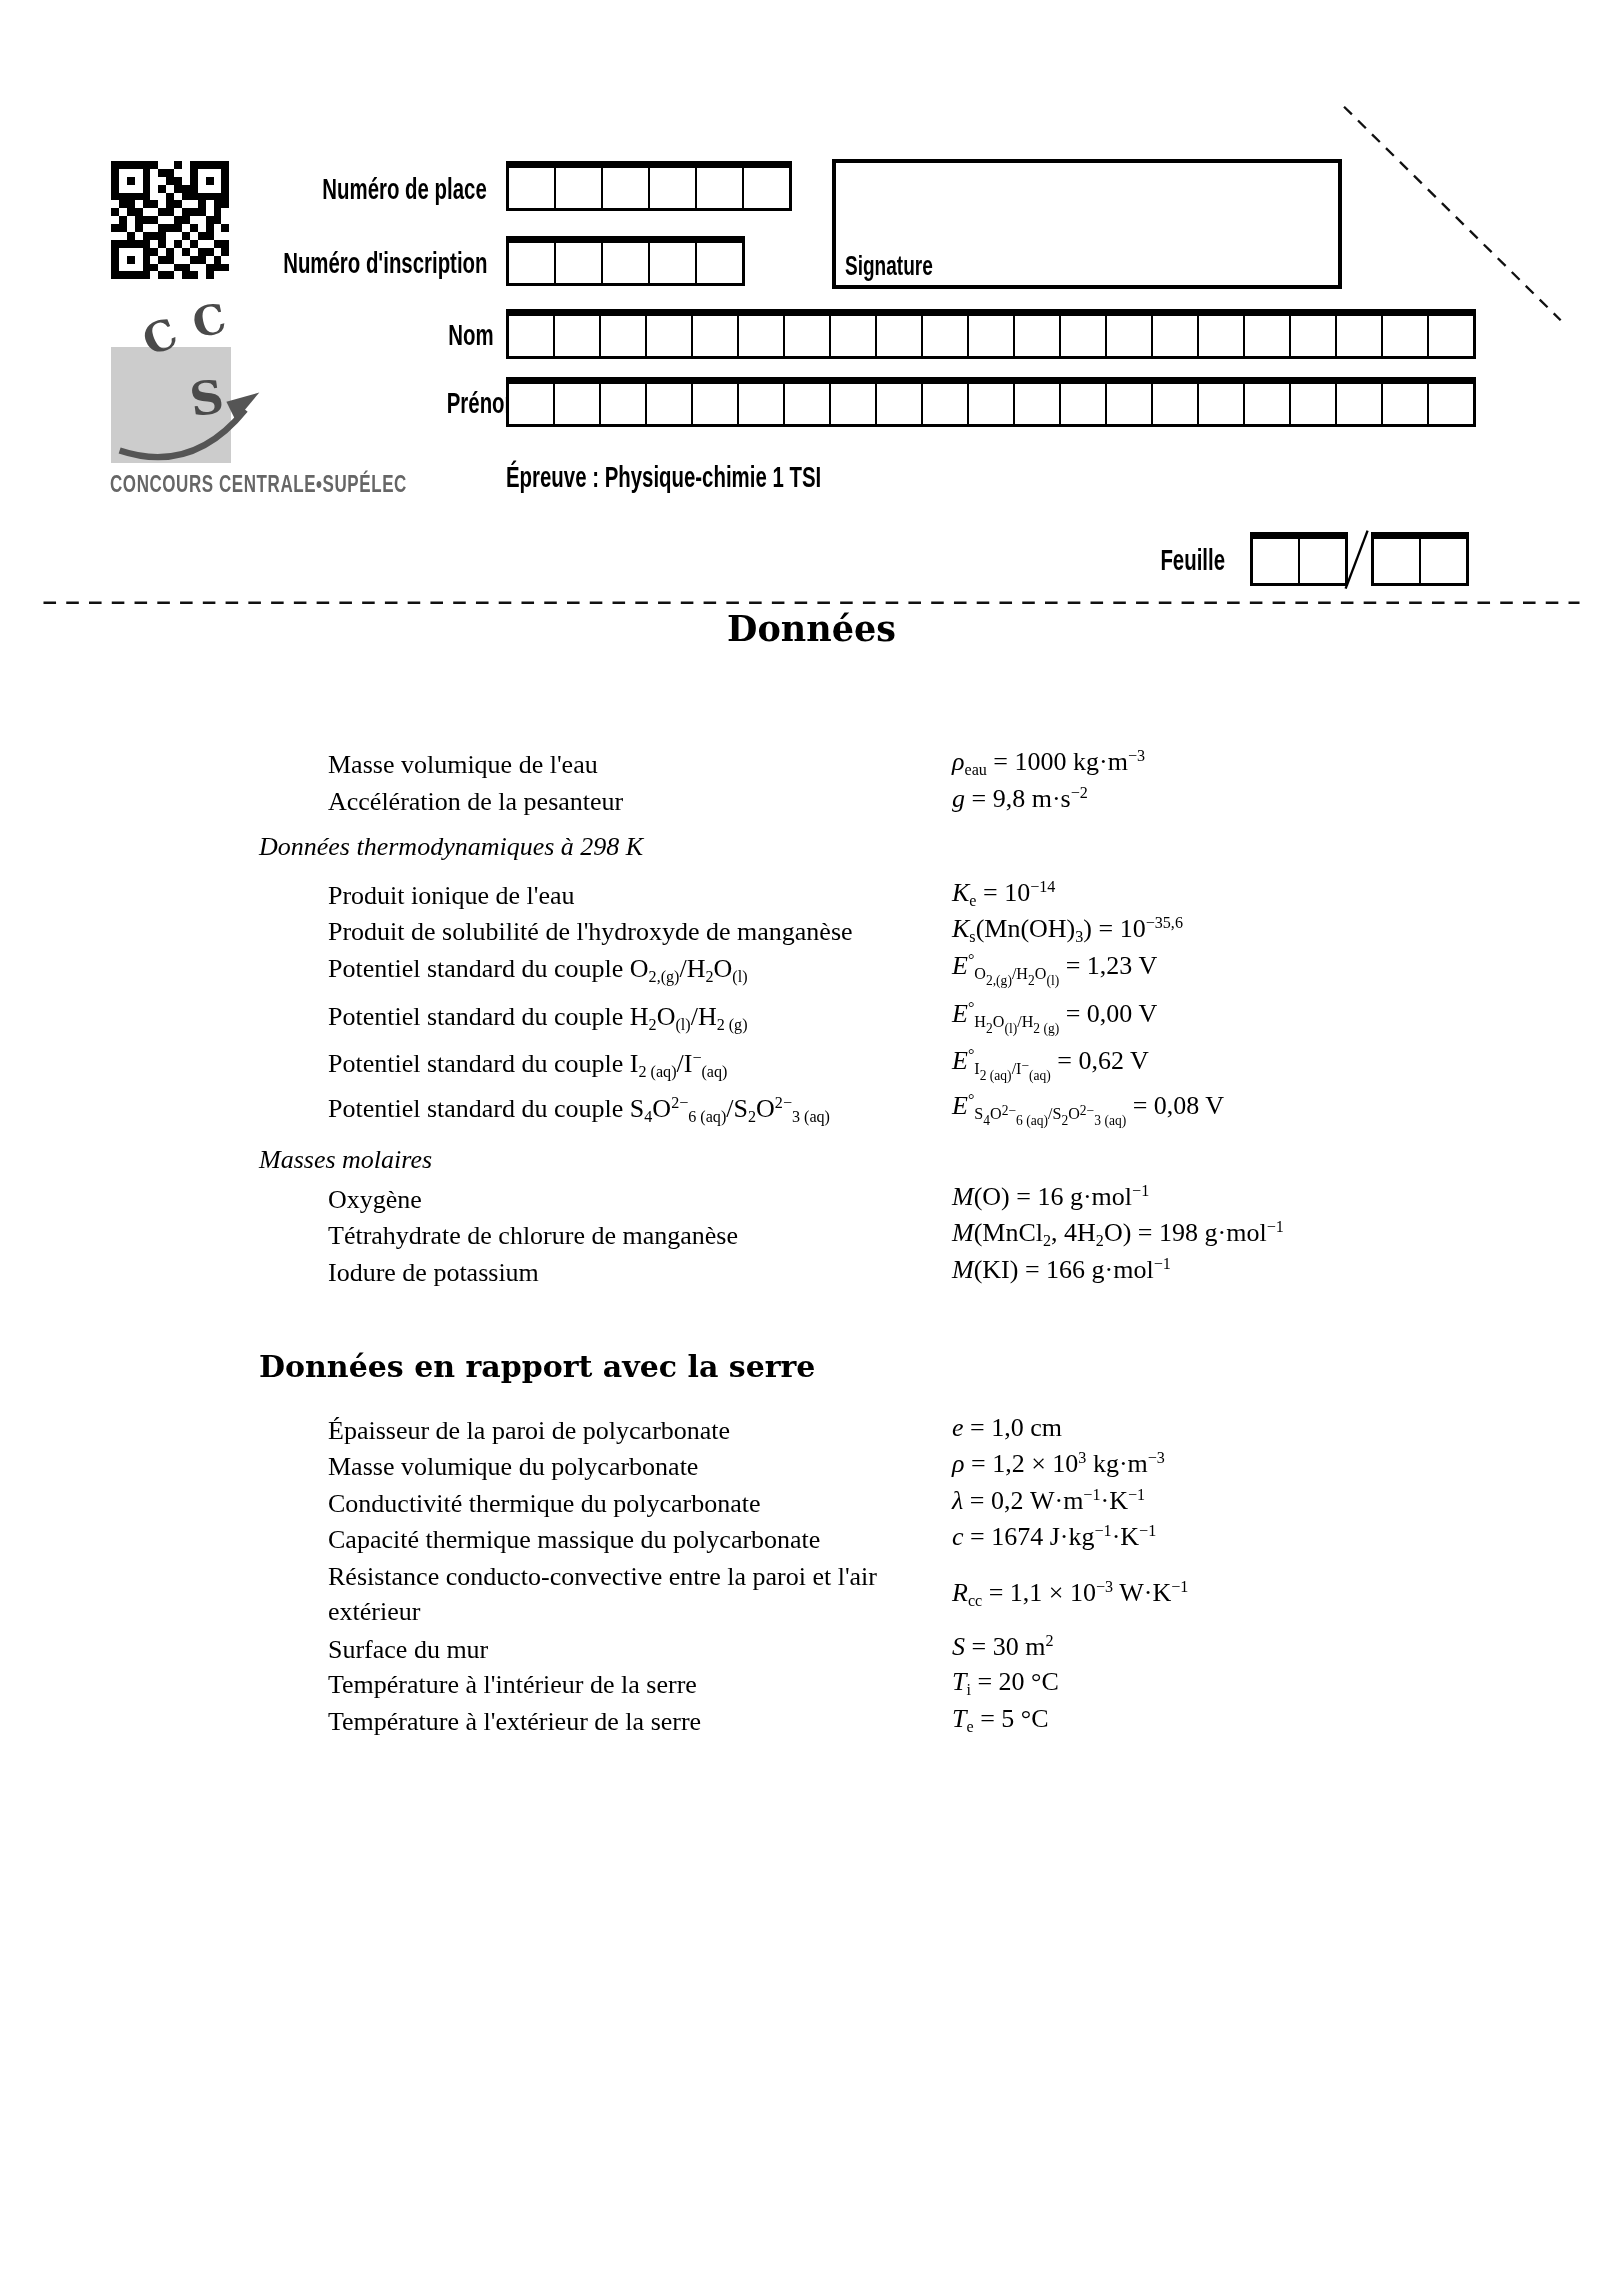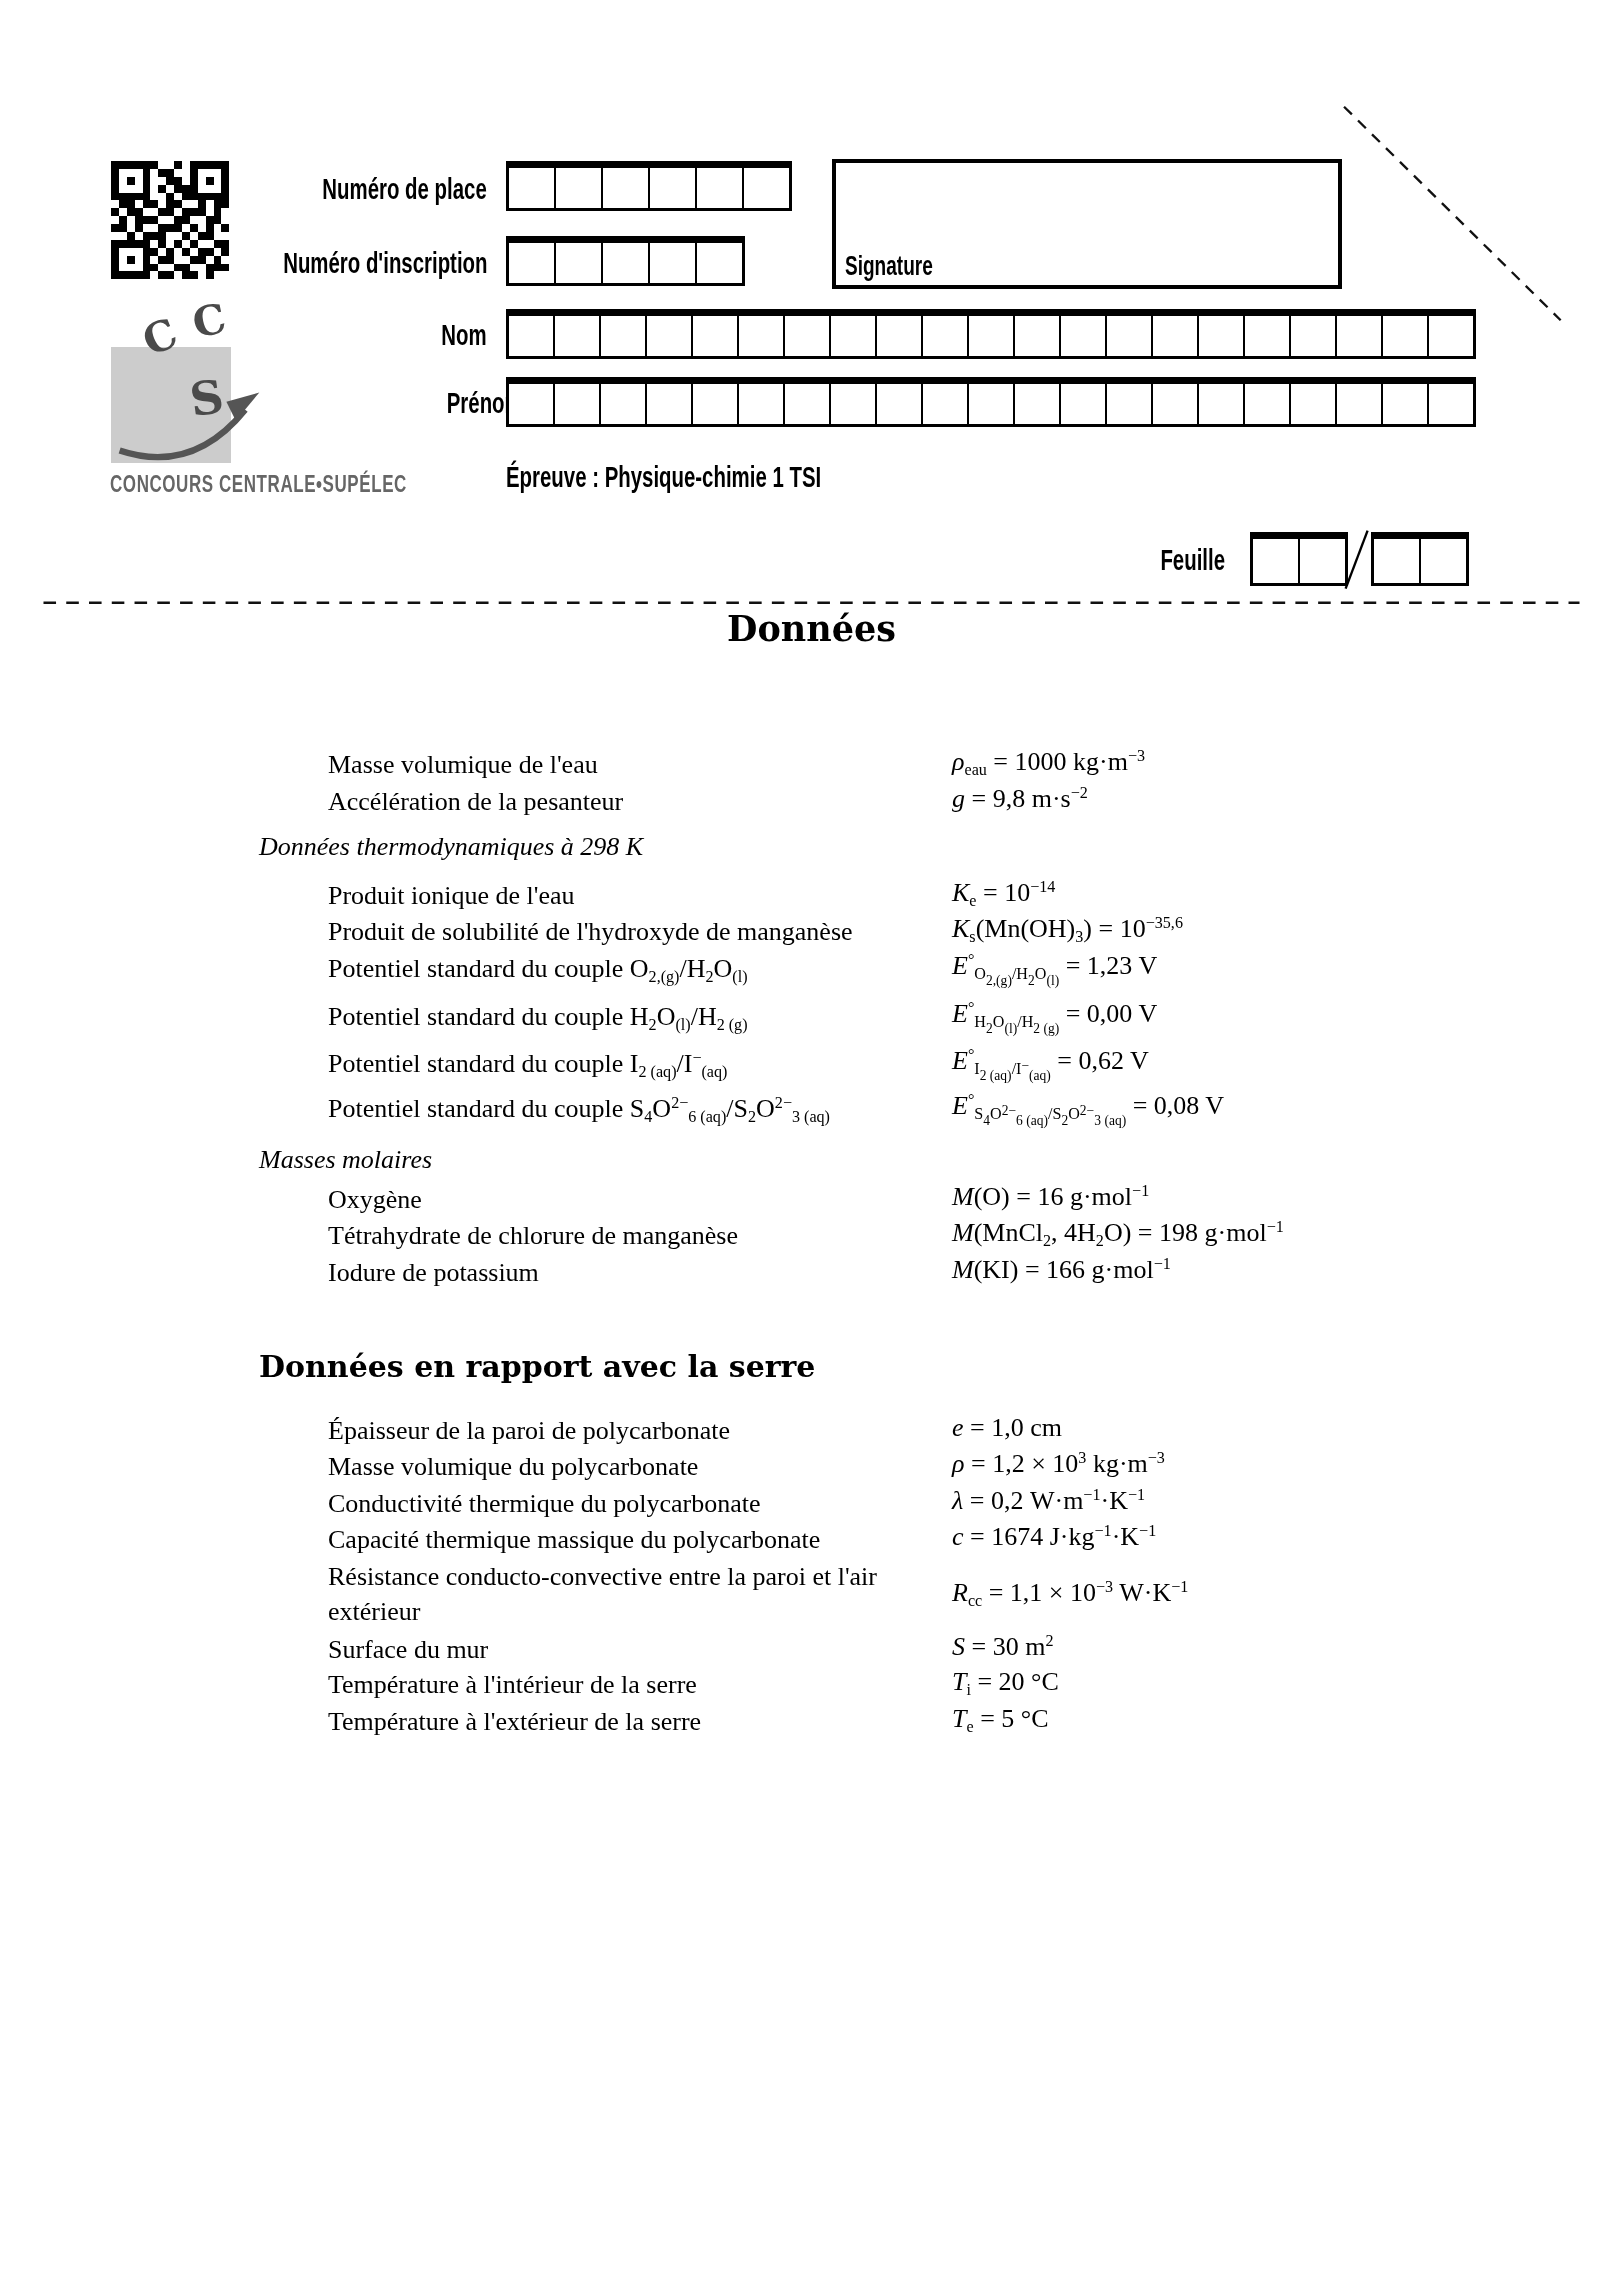--- a/index.html
+++ b/index.html
@@ -290,21 +290,21 @@
   <div id="logo-box"></div>
   <span class="logo-letter" style="left:144px;top:317px;font-size:41px;transform:rotate(-22deg);">C</span>
   <span class="logo-letter" style="left:193px;top:301px;font-size:41px;transform:rotate(-12deg);">C</span>
   <span class="logo-letter" style="left:190px;top:375px;font-size:46px;transform:rotate(-8deg);">S</span>
   <div id="org-name">CONCOURS CENTRALE•SUPÉLEC</div>
 
   <div class="hdr-right" style="top:174px;width:487px;">
     <span class="hdr" style="font-size:30px;">Numéro de place</span></div>
   <div class="hdr-right" style="top:248px;width:487px;">
     <span class="hdr" style="font-size:30px;">Numéro d'inscription</span></div>
-  <div class="hdr-right" style="top:320px;width:487px;">
+  <div class="hdr-right" style="top:320px;width:487px;padding-left:7px;">
     <span class="hdr" style="font-size:30px;">Nom</span></div>
   <div class="hdr-right" style="top:388px;width:487px;margin-left:36px;">
     <span class="hdr" style="font-size:30px;">Prénom</span></div>
 
   <div class="cellrow" style="left:506px;top:161px;">
       <div class="cell"></div>
       <div class="cell"></div>
       <div class="cell"></div>
       <div class="cell"></div>
       <div class="cell"></div>

